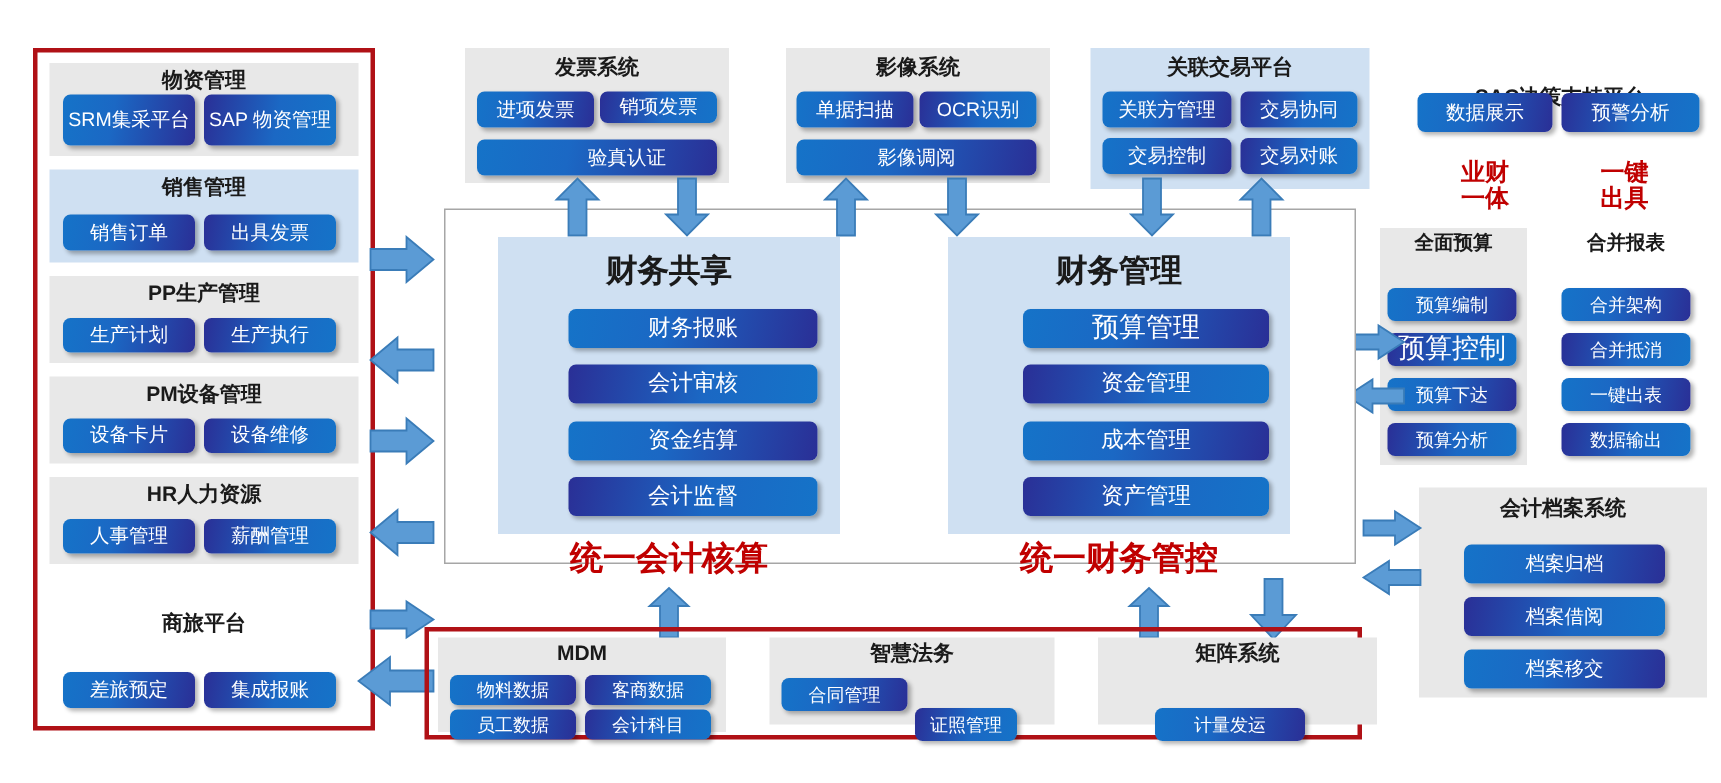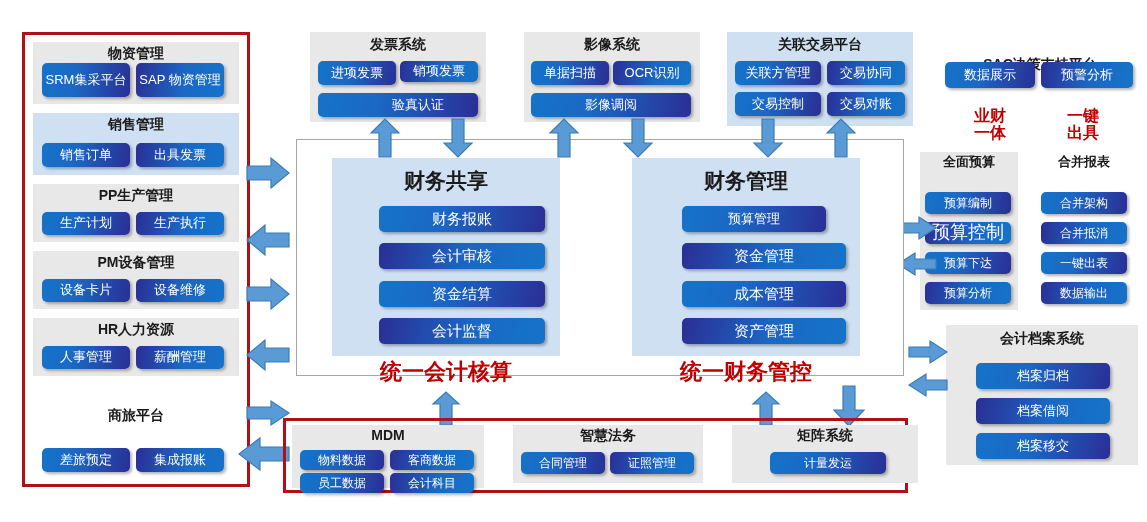--- a/index.html
+++ b/index.html
@@ -220,21 +220,21 @@
   </div>
   <div class="btn" style="left:379px;top:206px;width:166px;height:26px;font-size:15px;">财务报账</div>
   <div class="btn rev" style="left:379px;top:243px;width:166px;height:26px;font-size:15px;">会计审核</div>
   <div class="btn" style="left:379px;top:281px;width:166px;height:26px;font-size:15px;">资金结算</div>
   <div class="btn rev" style="left:379px;top:318px;width:166px;height:26px;font-size:15px;">会计监督</div>
   <div class="redtext" style="left:332px;top:360px;width:228px;font-size:22px;">统一会计核算</div>
 
   <div class="panel lightblue" style="left:632px;top:158px;width:228px;height:198px;">
     <div class="panel-title" style="font-size:21px;padding-top:11px;">财务管理</div>
   </div>
-  <div class="btn" style="left:682px;top:206px;width:144px;height:26px;font-size:13px;">预算管理</div>
+  <div class="btn" style="left:682px;top:206px;width:164px;height:26px;font-size:18px;">预算管理</div>
   <div class="btn rev" style="left:682px;top:243px;width:164px;height:26px;font-size:15px;">资金管理</div>
   <div class="btn" style="left:682px;top:281px;width:164px;height:26px;font-size:15px;">成本管理</div>
   <div class="btn rev" style="left:682px;top:318px;width:164px;height:26px;font-size:15px;">资产管理</div>
   <div class="redtext" style="left:632px;top:360px;width:228px;font-size:22px;">统一财务管控</div>
 
   <div class="arrow" style="left:432px;top:391px;">
     <svg width="28" height="35" viewBox="0 0 28 35">
         <path d="M8 34 L8 13 L1 13 L14 1 L27 13 L20 13 L20 34 Z" fill="#5b9bd5" stroke="#3a7cb8" stroke-width="1.2"></path>
       </svg>
   </div>
@@ -256,26 +256,26 @@
   </div>
   <div class="btn" style="left:300px;top:450px;width:84px;height:20px;font-size:12px;">物料数据</div>
   <div class="btn rev" style="left:390px;top:450px;width:84px;height:20px;font-size:12px;">客商数据</div>
   <div class="btn" style="left:300px;top:473px;width:84px;height:20px;font-size:12px;">员工数据</div>
   <div class="btn rev" style="left:390px;top:473px;width:84px;height:20px;font-size:12px;">会计科目</div>
 
   <div class="panel grey" style="left:513px;top:425px;width:190px;height:58px;">
     <div class="panel-title" style="font-size:14px;padding-top:3px;">智慧法务</div>
   </div>
   <div class="btn" style="left:521px;top:452px;width:84px;height:22px;font-size:12px;">合同管理</div>
-  <div class="btn rev" style="left:610px;top:452px;width:84px;height:22px;font-size:12px;">证照管理</div>
+  <div class="btn rev" style="left:610px;top:472px;width:68px;height:22px;font-size:12px;">证照管理</div>
 
   <div class="panel grey" style="left:732px;top:425px;width:186px;height:58px;">
     <div class="panel-title" style="font-size:14px;padding-top:3px;">矩阵系统</div>
   </div>
-  <div class="btn" style="left:770px;top:452px;width:116px;height:22px;font-size:12px;">计量发运</div>
+  <div class="btn" style="left:770px;top:472px;width:100px;height:22px;font-size:12px;">计量发运</div>
 
   <div class="panel grey" style="left:946px;top:325px;width:192px;height:140px;">
     <div class="panel-title" style="font-size:14px;padding-top:6px;">会计档案系统</div>
   </div>
   <div class="btn" style="left:976px;top:363px;width:134px;height:26px;font-size:13px;">档案归档</div>
   <div class="btn rev" style="left:976px;top:398px;width:134px;height:26px;font-size:13px;">档案借阅</div>
   <div class="btn" style="left:976px;top:433px;width:134px;height:26px;font-size:13px;">档案移交</div>
 
   <div class="arrow" style="left:908px;top:340px;">
     <svg width="40" height="24" viewBox="0 0 40 24">

